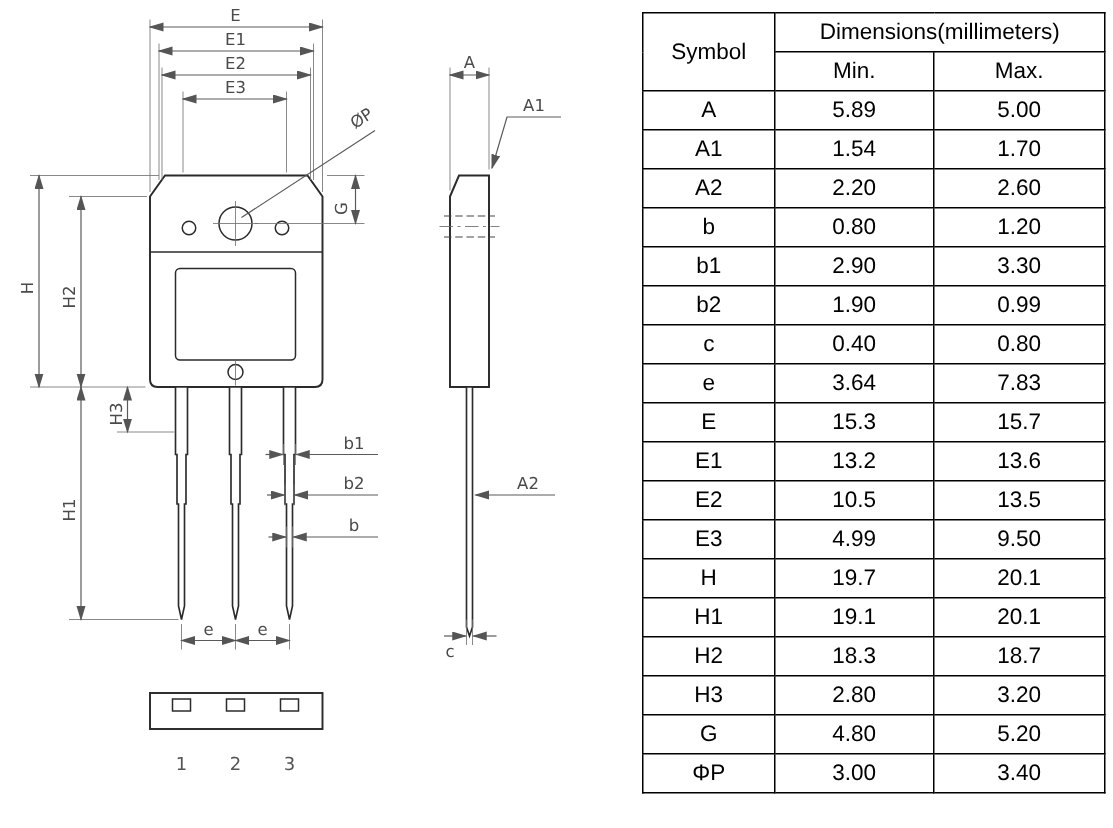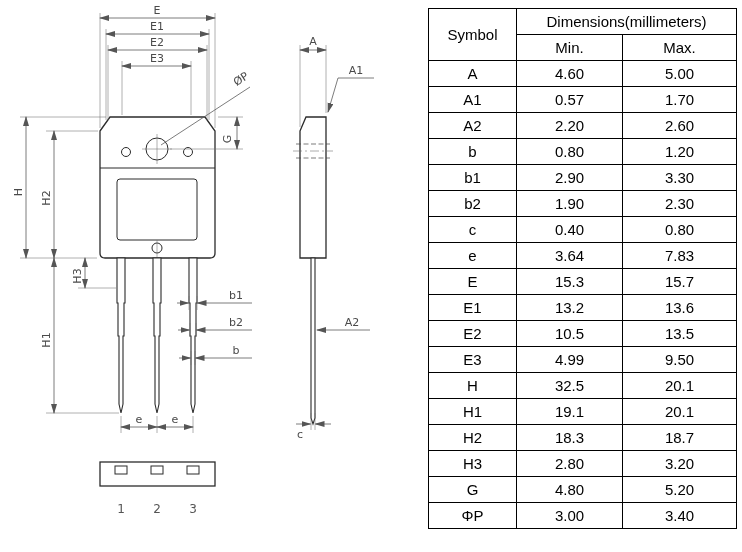--- a/index.html
+++ b/index.html
@@ -208,47 +208,47 @@
         <th colspan="2">Dimensions(millimeters)</th>
       </tr>
       <tr>
         <th>Min.</th>
         <th>Max.</th>
       </tr>
     </thead>
     <tbody>
         <tr>
           <td>A</td>
-          <td>4.60</td>
+          <td>5.89</td>
           <td>5.00</td>
         </tr>
         <tr>
           <td>A1</td>
-          <td>0.57</td>
+          <td>1.54</td>
           <td>1.70</td>
         </tr>
         <tr>
           <td>A2</td>
           <td>2.20</td>
           <td>2.60</td>
         </tr>
         <tr>
           <td>b</td>
           <td>0.80</td>
           <td>1.20</td>
         </tr>
         <tr>
           <td>b1</td>
           <td>2.90</td>
           <td>3.30</td>
         </tr>
         <tr>
           <td>b2</td>
           <td>1.90</td>
-          <td>2.30</td>
+          <td>0.99</td>
         </tr>
         <tr>
           <td>c</td>
           <td>0.40</td>
           <td>0.80</td>
         </tr>
         <tr>
           <td>e</td>
           <td>3.64</td>
           <td>7.83</td>
@@ -268,21 +268,21 @@
           <td>10.5</td>
           <td>13.5</td>
         </tr>
         <tr>
           <td>E3</td>
           <td>4.99</td>
           <td>9.50</td>
         </tr>
         <tr>
           <td>H</td>
-          <td>32.5</td>
+          <td>19.7</td>
           <td>20.1</td>
         </tr>
         <tr>
           <td>H1</td>
           <td>19.1</td>
           <td>20.1</td>
         </tr>
         <tr>
           <td>H2</td>
           <td>18.3</td>

